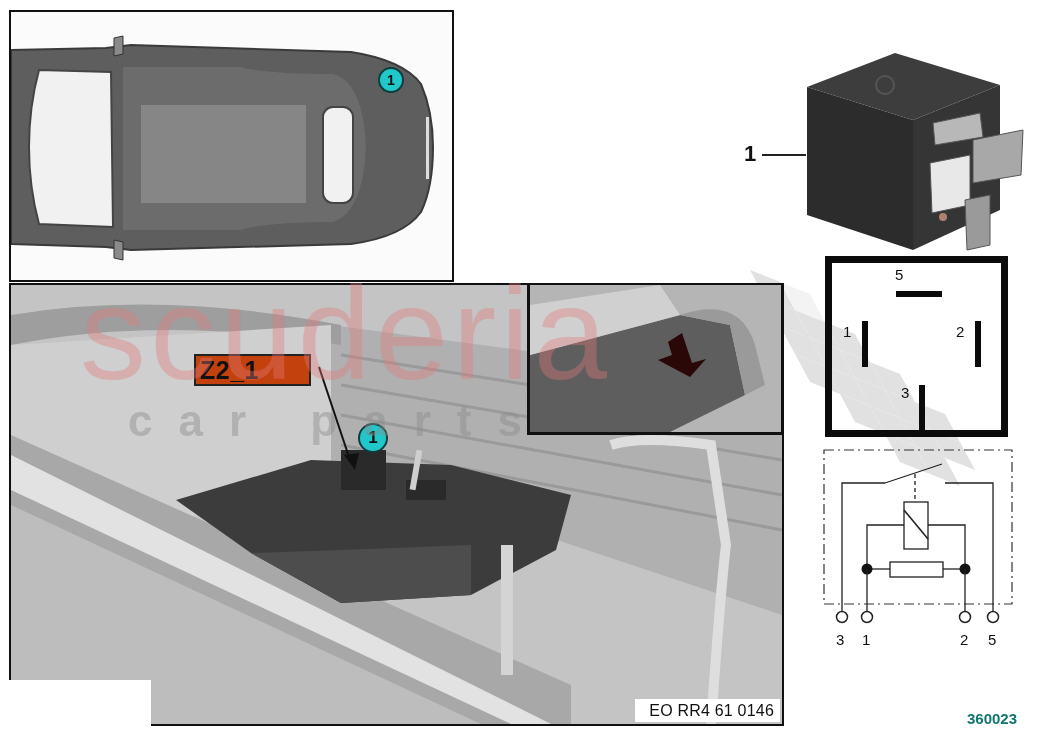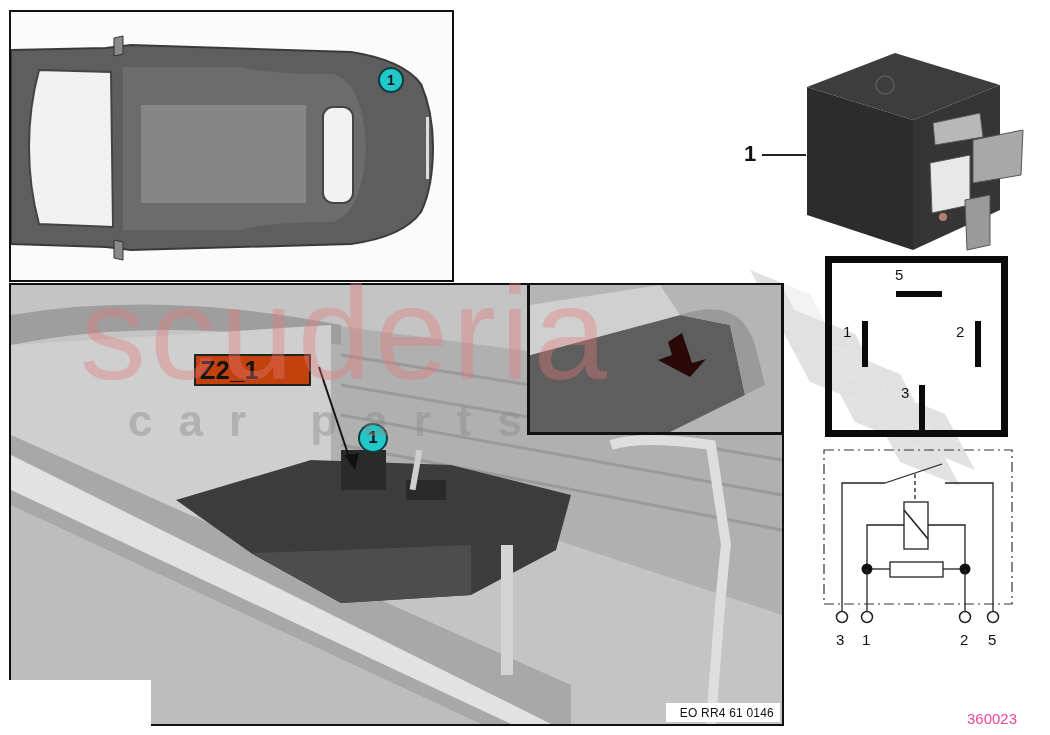--- a/index.html
+++ b/index.html
@@ -75,21 +75,21 @@
       width: 26px; height: 26px;
       font-size: 14px;
       line-height: 22px;
     }
 
     .doc-code {
       position: absolute;
       right: 2px; bottom: 2px;
       background: #fff;
       padding: 3px 6px 2px 14px;
-      font-size: 12px;
+      font-size: 16px;
       color: #111;
       letter-spacing: 0.2px;
     }
     #white-corner {
       left: 0px; top: 680px; width: 151px; height: 55px;
       background: #ffffff;
     }
 
     
     #watermark {
@@ -132,21 +132,22 @@
     .pin-bar { position: absolute; background: #0b0b0b; }
     .pin-label { position: absolute; font-size: 15px; color: #111; }
 
     
     #schematic { left: 815px; top: 445px; }
     .sch-label { position: absolute; font-size: 15px; color: #111; }
 
     #ref-number {
       left: 967px; top: 710px;
       font-size: 15px;
-      color: #ec4899;
+      color: #0f766e;
+      font-weight: bold;
     }
   </style>
 </head>
 <body>
 
 <svg id="checker" class="abs" width="310" height="260" viewBox="0 0 310 260">
   <g fill="#dcdcdc" opacity="0.85">
     <polygon points="10,10 40,22 55,50 25,38"></polygon>
     <polygon points="55,50 85,62 100,90 70,78"></polygon>
     <polygon points="100,90 130,102 145,130 115,118"></polygon>

